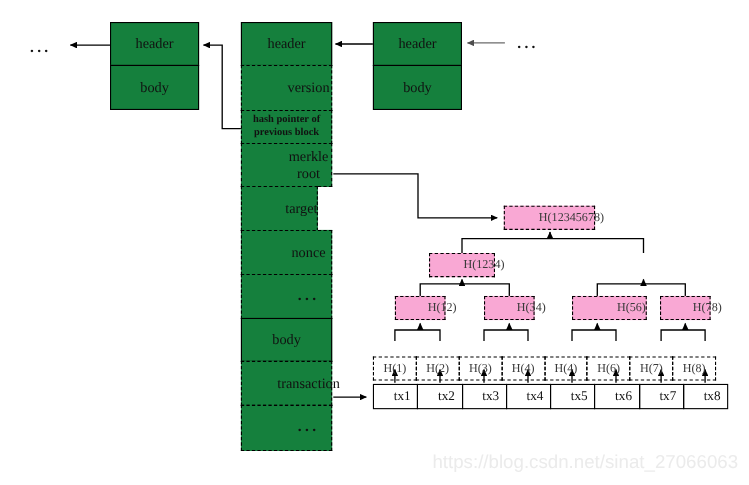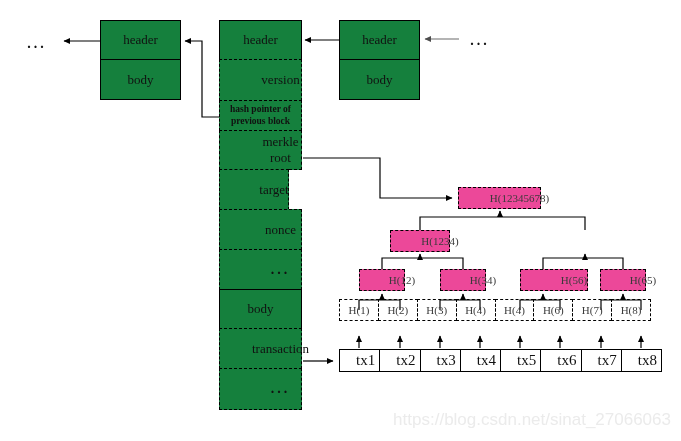--- a/index.html
+++ b/index.html
@@ -17,30 +17,30 @@
     text-align:center;
     font-size:13px;
     background:#15803d;
   }
   .solid{border:1px solid #000;}
   .dashed{border:1px dashed #000;padding-left:40px;}
   .small-label{font-size:9.5px;line-height:1.2;}
   .dots{font-size:14px;letter-spacing:3px;font-weight:bold;}
   .tree-box{
     display:flex;align-items:center;justify-content:center;
-    font-size:11px;color:#3a3a3a;background:#ec4899;
+    font-size:11px;color:#3a3a3a;background:#f9a8d4;
   }
   .row8{display:flex;}
   .row8 > div{
     flex:1 1 0;box-sizing:border-box;
     display:flex;align-items:center;justify-content:center;
   }
   .row8 > div + div{margin-left:-1px;}
   .hrow > div{border:1px dashed #000;font-size:11px;color:#3a3a3a;}
-  .txrow > div{border:1px solid #000;font-size:15px;color:#111;padding-left:12px;}
+  .txrow > div{border:1px solid #000;font-size:12px;color:#111;padding-left:12px;}
   #wires{position:absolute;left:0;top:0;pointer-events:none;}
   .watermark{
     font-family:"Liberation Sans", sans-serif;
     font-size:17px;
   }
 </style>
 </head>
 <body>
 
 <div id="canvas">
@@ -125,23 +125,23 @@
 
   <div class="abs dots" style="left:467px;top:33px;width:26px;text-align:center;">...</div>
 
   <div class="abs tree-box dashed" style="left:458px;top:187px;width:83px;height:22px;">H(12345678)</div>
 
   <div class="abs tree-box dashed" style="left:390px;top:230px;width:60px;height:22px;">H(1234)</div>
 
   <div class="abs tree-box dashed" style="left:359px;top:269px;width:46px;height:22px;">H(12)</div>
   <div class="abs tree-box dashed" style="left:440px;top:269px;width:46px;height:22px;">H(34)</div>
   <div class="abs tree-box dashed" style="left:520px;top:269px;width:68px;height:22px;">H(56)</div>
-  <div class="abs tree-box dashed" style="left:600px;top:269px;width:46px;height:22px;">H(65)</div>
+  <div class="abs tree-box dashed" style="left:600px;top:269px;width:46px;height:22px;">H(78)</div>
 
-  <div class="abs row8 hrow" style="left:339px;top:299px;width:312px;height:22px;">
+  <div class="abs row8 hrow" style="left:339px;top:324px;width:312px;height:22px;">
     <div>H(1)</div>
     <div>H(2)</div>
     <div>H(3)</div>
     <div>H(4)</div>
     <div>H(4)</div>
     <div>H(6)</div>
     <div>H(7)</div>
     <div>H(8)</div>
   </div>
 

